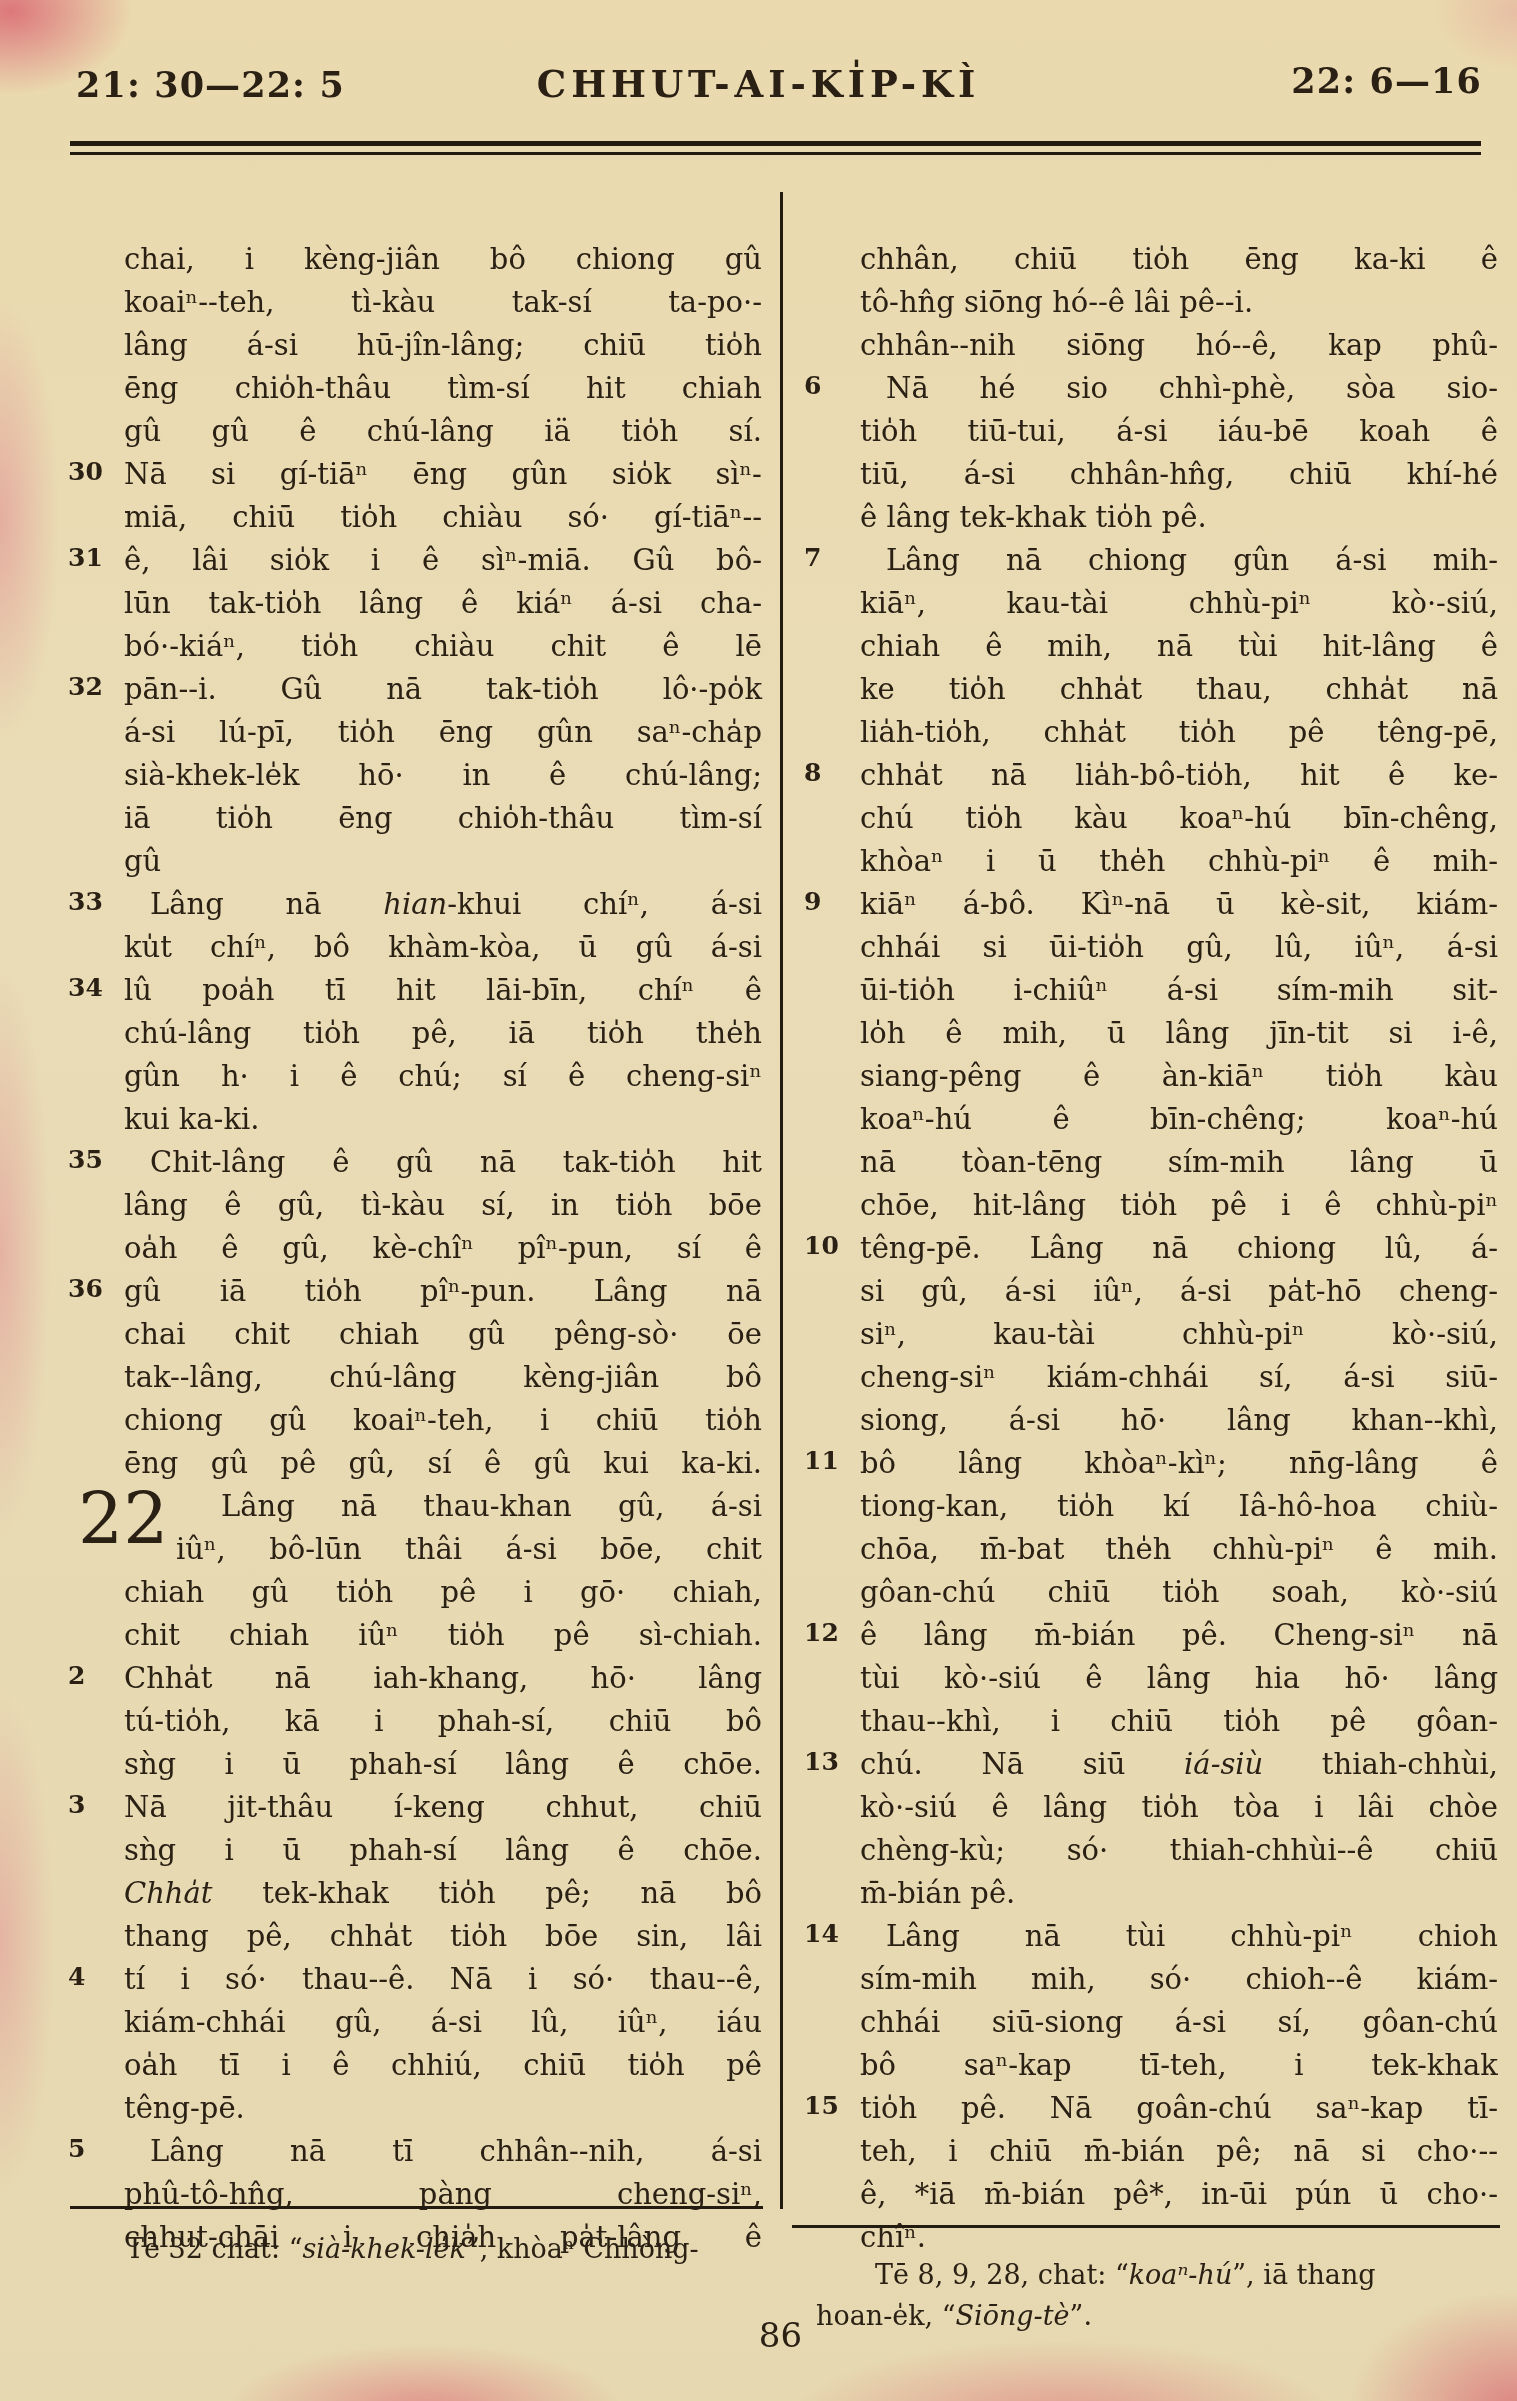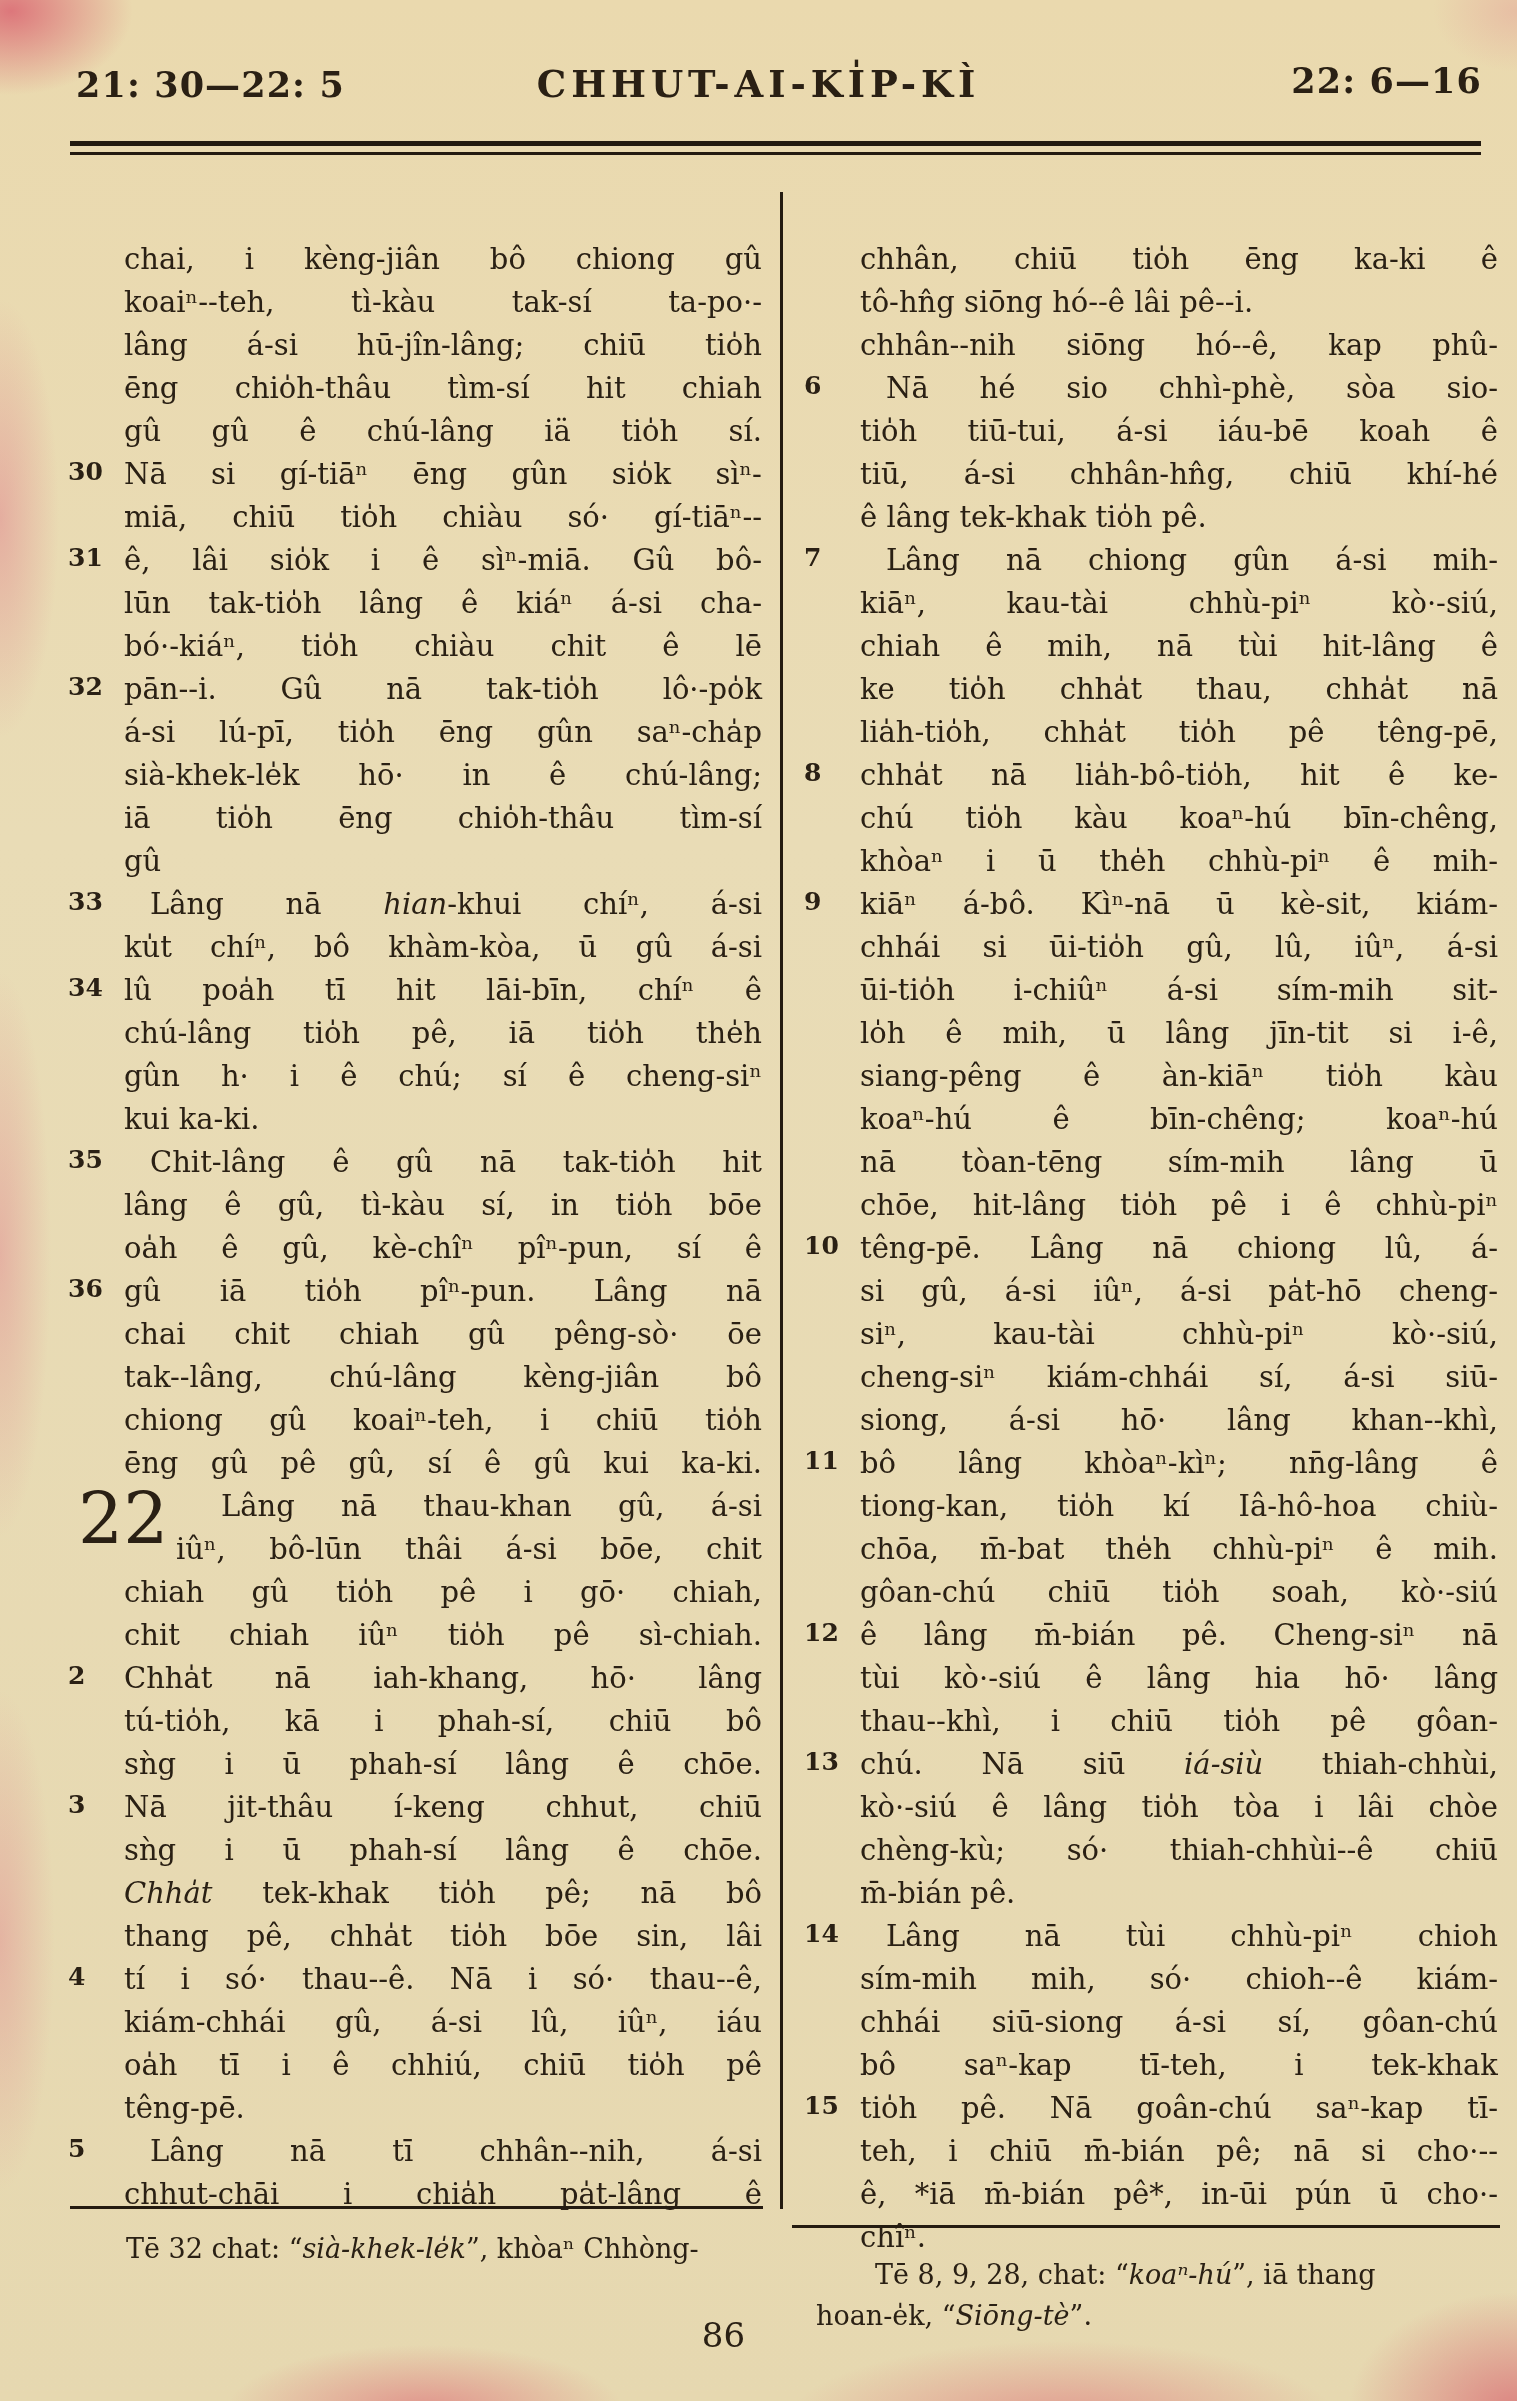--- a/index.html
+++ b/index.html
@@ -39,21 +39,21 @@
   .vnum{position:absolute;left:-56px;top:6.5px;width:44px;font-size:25px;font-weight:700;line-height:1;}
   .chnum{position:absolute;left:-46px;top:-1.1px;font-size:71px;font-weight:400;line-height:1;}
   .fnrule{position:absolute;height:3.3px;background:#241b10;}
   .fnrule-left{left:70px;top:2206px;width:693px;}
   .fnrule-right{left:792px;top:2225px;width:708px;}
   .fn{position:absolute;width:706px;font-size:27px;}
   .fn-left{left:67px;top:2228px;}
   .fn-right{left:816px;top:2246px;margin-top:8px;}
   .fline{height:41px;display:flex;align-items:center;white-space:pre;}
   .fline.first{padding-left:59px;}
-  .pgnum{position:absolute;left:688px;top:2315px;width:71px;text-align:center;font-size:34px;}
+  .pgnum{position:absolute;left:745px;top:2315px;width:71px;text-align:center;font-size:34px;}
 </style>
 </head>
 <body>
 
 <div class="page">
   <div class="hdr-left">21: 30—22: 5</div>
   <div class="hdr-title">CHHUT-AI-KI̍P-KÌ</div>
   <div class="hdr-right">22: 6—16</div>
   <div class="dblrule"></div>
   <div class="coldiv"></div>
@@ -416,20 +416,25 @@
       <div class="line nj">
         <span class="blk">têng-pē.</span>
       </div>
       <div class="line jl indS">
         <span class="vnum">5</span>
         <span class="w">Lâng</span>
         <span class="w">nā</span>
         <span class="w">tī</span>
         <span class="w">chhân--nih,</span>
         <span class="w">á-si</span>
+      </div>
+      <div class="line jl">
+        <span class="w">phû-tô-hn̂g,</span>
+        <span class="w">pàng</span>
+        <span class="w">cheng-siⁿ,</span>
       </div>
       <div class="line jl">
         <span class="w">chhut-chāi</span>
         <span class="w">i</span>
         <span class="w">chia̍h</span>
         <span class="w">pa̍t-lâng</span>
         <span class="w">ê</span>
       </div>
     </div>
   <div class="col col-right" id="col-right">

